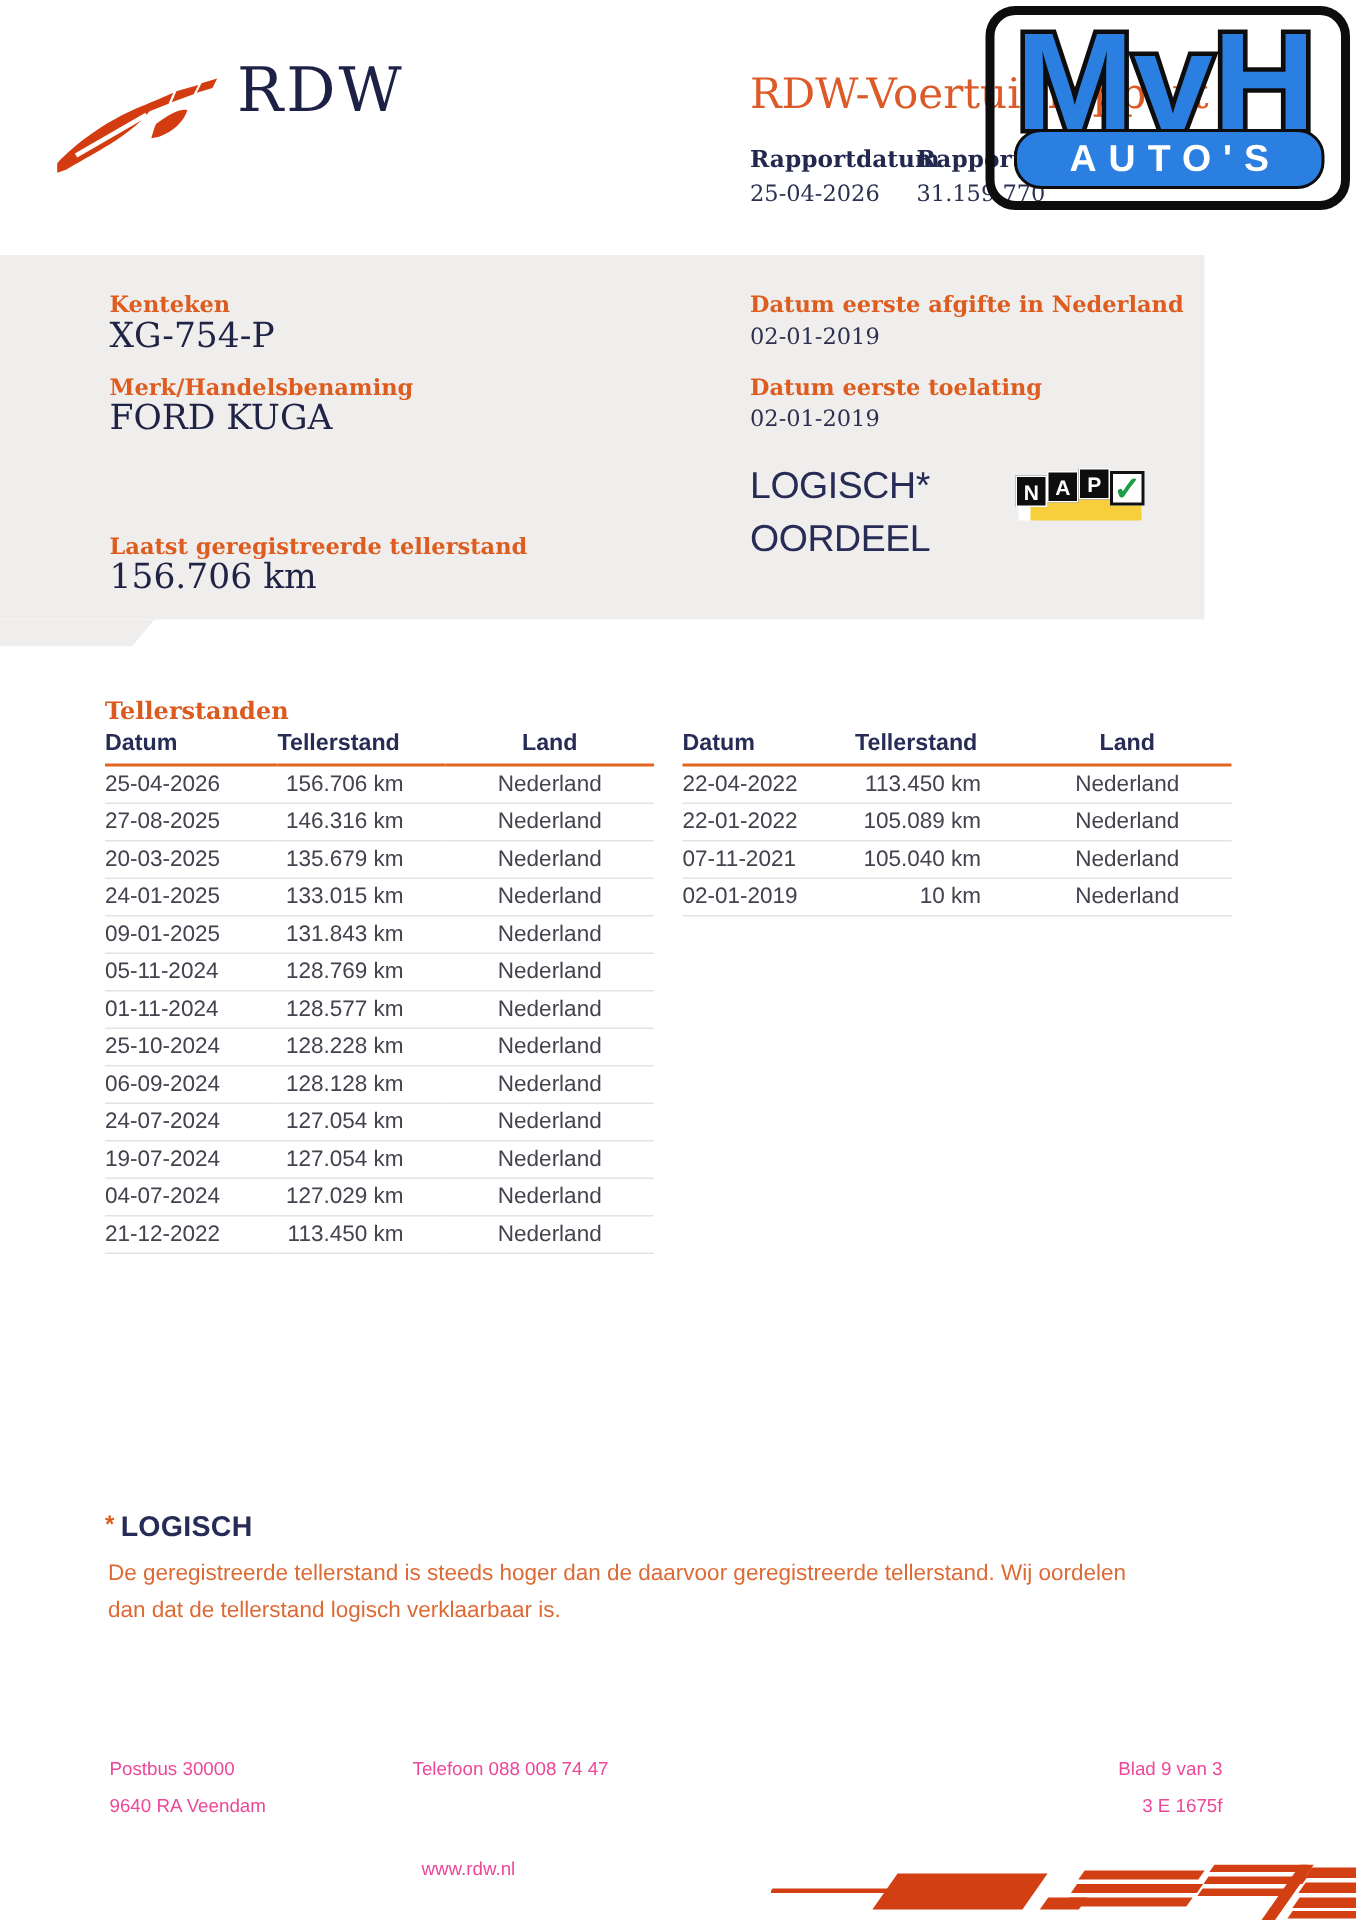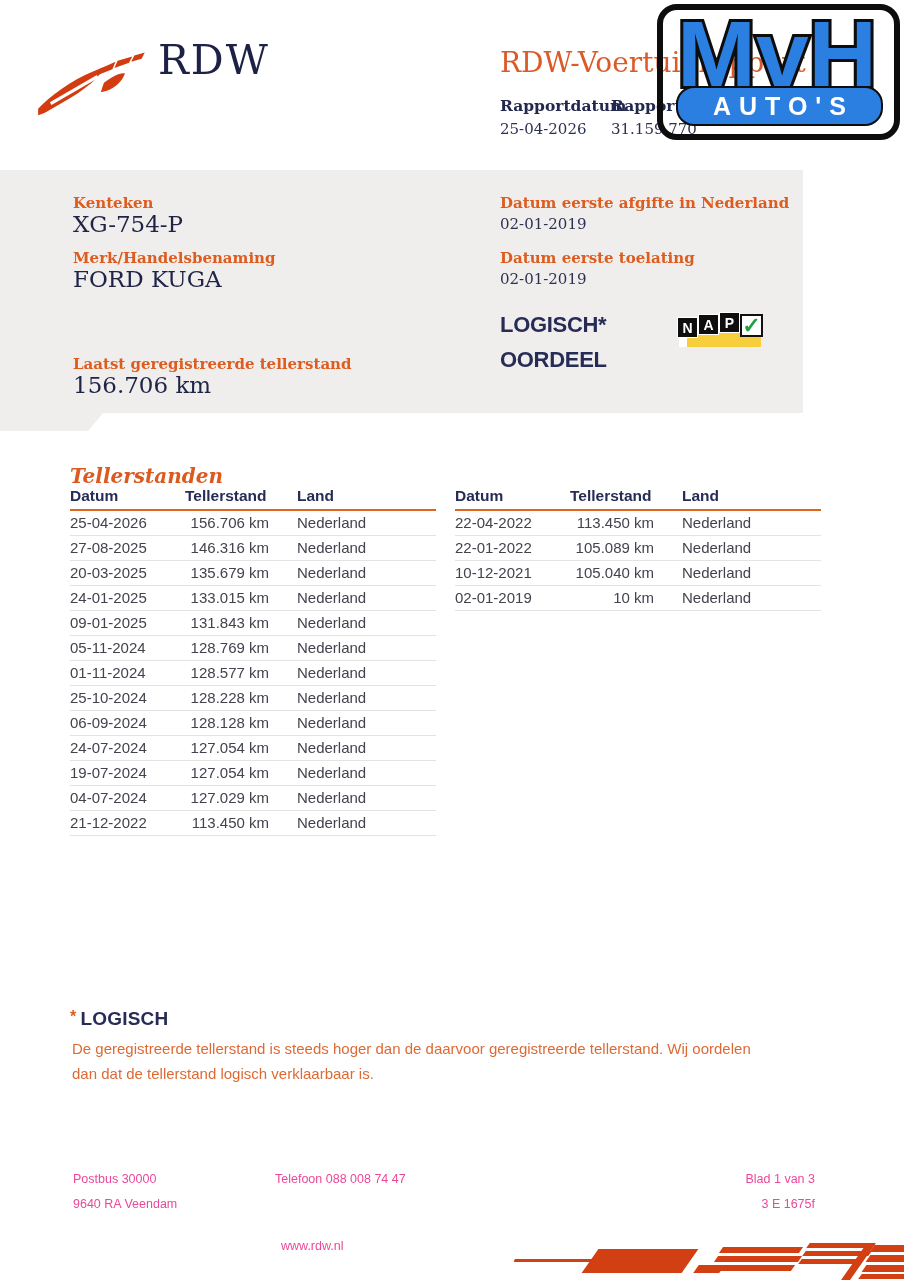--- a/index.html
+++ b/index.html
@@ -53,21 +53,21 @@
   .fld-big {
     position:absolute; font-family:"DejaVu Serif", serif; font-size:23px;
     color:#1f2447; white-space:nowrap;
   }
   .fld-small {
     position:absolute; font-family:"DejaVu Serif", serif; font-size:15px;
     color:#2c3150; white-space:nowrap;
   }
   .verdict {
     position:absolute; left:500px; top:307px;
-    font-weight:bold; font-size:22px; line-height:35px; color:#272c56;
+    font-weight:normal; font-size:25px; line-height:35px; color:#272c56;
     letter-spacing:-0.3px;
   }
 
   
   .nap { position:absolute; left:677px; top:312px; width:88px; height:38px; }
   .nap-yellow { position:absolute; left:10px; top:15px; width:74px; height:20px; background:#f7ce3c; }
   .nap-white-sq { position:absolute; left:2px; top:26px; width:10px; height:9px; background:#ffffff; }
   .nap-box {
     position:absolute; width:21px; height:21px; background:#0e0e0e; border:1.5px solid #ffffff;
     color:#fff; font-weight:bold; font-size:14px; display:flex; align-items:center; justify-content:center;
@@ -77,30 +77,30 @@
   .nap-p { left:42px; top:0; }
   .nap-check {
     position:absolute; left:63px; top:2px; width:23px; height:23px;
     background:#ffffff; border:2px solid #111; display:flex; align-items:center; justify-content:center;
     color:#1f9e48; font-weight:bold; font-size:22px; line-height:1;
   }
 
   
   .tbl-heading {
     position:absolute; left:70px; top:464px;
-    font-family:"DejaVu Serif", serif; font-weight:bold; font-size:20px; color:#dc5a1f;font-style:italic;
+    font-family:"DejaVu Serif", serif; font-weight:bold; font-size:16px; color:#dc5a1f;
   }
   .tbl { position:absolute; top:485px; width:366px; border-collapse:collapse; table-layout:fixed; }
   .tbl-left { left:70px; }
   .tbl-right { left:455px; }
   .tbl th {
     font-size:15.5px; font-weight:bold; color:#272c56; text-align:left;
     padding:2px 0 4px 0; border-bottom:2px solid #e0651f;
   }
-  .tbl th.c-land, .tbl td.c-land { text-align:left; }
+  .tbl th.c-land, .tbl td.c-land { text-align:center; }
   .tbl col.col-datum { width:115px; }
   .tbl col.col-teller { width:112px; }
   .tbl td {
     font-size:15px; color:#42434d; padding:3px 0;
     border-bottom:1px solid #e3e3e3; line-height:18px; white-space:nowrap;
   }
   .tbl td.c-teller { text-align:right; padding-right:28px; }
   .tbl th.c-teller { padding-right:0; }
 
   
@@ -292,42 +292,42 @@
           <td class="c-datum">22-04-2022</td>
           <td class="c-teller">113.450 km</td>
           <td class="c-land">Nederland</td>
         </tr>
         <tr>
           <td class="c-datum">22-01-2022</td>
           <td class="c-teller">105.089 km</td>
           <td class="c-land">Nederland</td>
         </tr>
         <tr>
-          <td class="c-datum">10-12-2021</td>
+          <td class="c-datum">07-11-2021</td>
           <td class="c-teller">105.040 km</td>
           <td class="c-land">Nederland</td>
         </tr>
         <tr>
           <td class="c-datum">02-01-2019</td>
           <td class="c-teller">10 km</td>
           <td class="c-land">Nederland</td>
         </tr>
       </tbody>
   </table>
 
   <div class="note-heading">
     <span class="ast">*</span><span>LOGISCH</span>
   </div>
   <div class="note-body">De geregistreerde tellerstand is steeds hoger dan de daarvoor geregistreerde tellerstand. Wij oordelen dan dat de tellerstand logisch verklaarbaar is.</div>
 
   <div class="footer-item" style="left:73px; top:1172px;">Postbus 30000</div>
   <div class="footer-item" style="left:73px; top:1197px;">9640 RA Veendam</div>
   <div class="footer-item" style="left:275px; top:1172px;">Telefoon 088 008 74 47</div>
   <div class="footer-item" style="left:281px; top:1197px;margin-top:42px;">www.rdw.nl</div>
-  <div class="footer-item fr" style="top:1172px;">Blad 1 van 3</div>
+  <div class="footer-item fr" style="top:1172px;">Blad 9 van 3</div>
   <div class="footer-item fr" style="top:1197px;">3 E 1675f</div>
 
   <div class="flag-strip">
     <div class="s" style="left:0;   top:16px; width:78px;  height:3px;"></div>
     <div class="s" style="left:76px; top:6px;  width:100px; height:24px;"></div>
     <div class="s" style="left:182px;top:22px; width:26px;  height:8px;"></div>
     <div class="s" style="left:207px;top:4px;  width:80px;  height:6px;"></div>
     <div class="s" style="left:202px;top:13px; width:84px;  height:6px;"></div>
     <div class="s" style="left:197px;top:22px; width:82px;  height:6px;"></div>
     <div class="s" style="left:294px;top:0;    width:62px;  height:5px;"></div>

